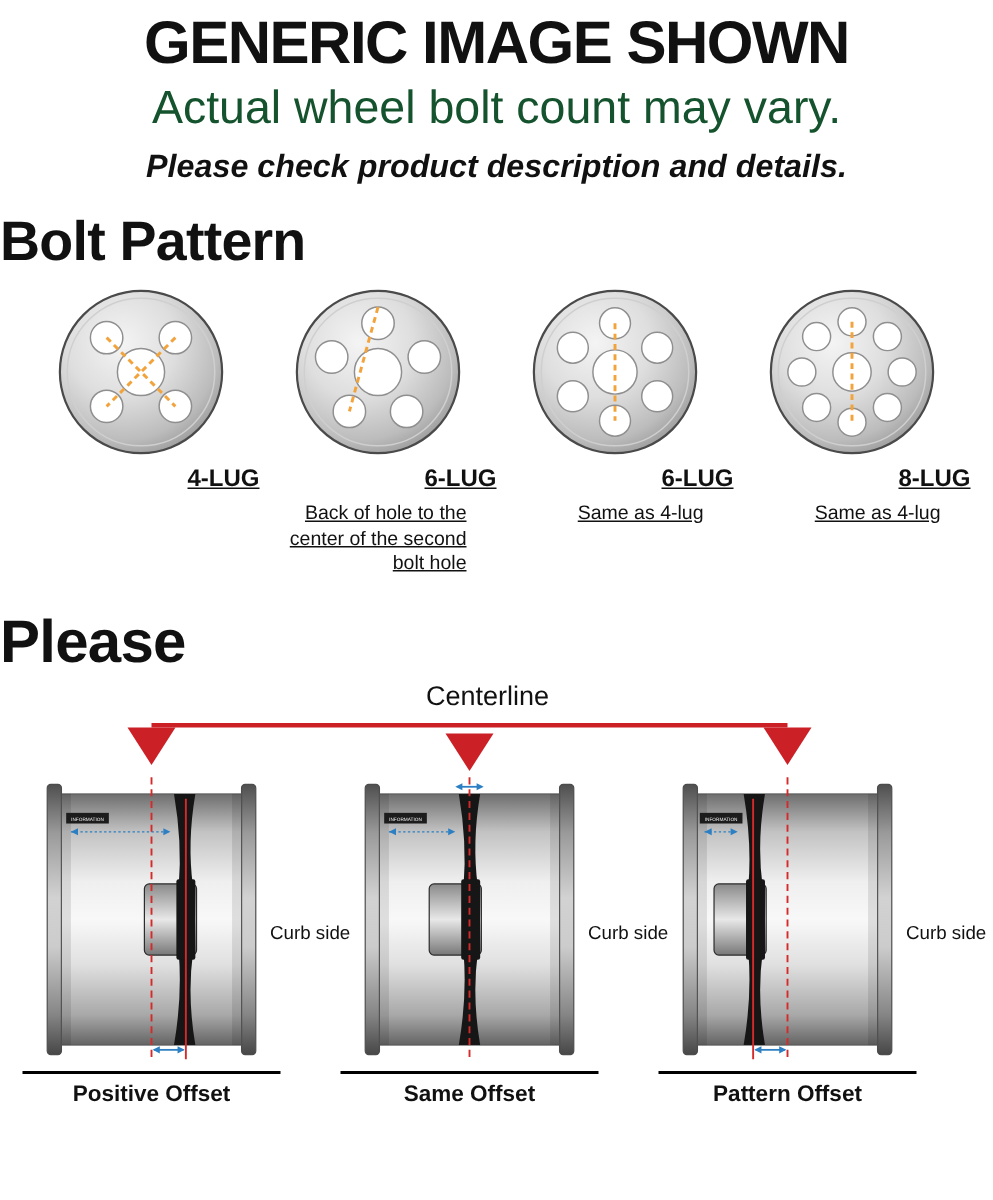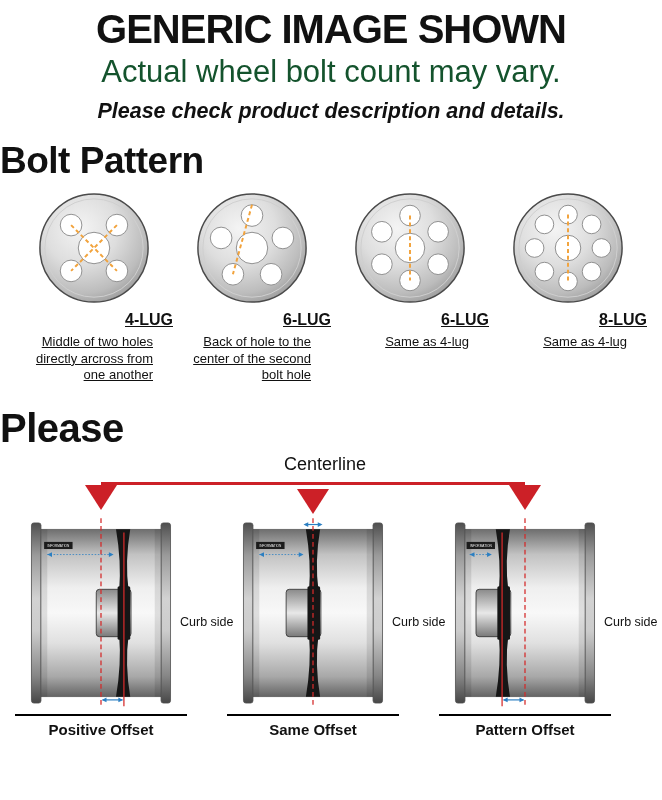--- a/index.html
+++ b/index.html
@@ -86,21 +86,20 @@
         <circle cx="60" cy="60" r="50" fill="none" stroke="#cfcfcf" stroke-width="1"></circle>
         <circle cx="36.7" cy="36.7" r="11" fill="#ffffff" stroke="#8f8f8f"></circle>
         <circle cx="83.3" cy="36.7" r="11" fill="#ffffff" stroke="#8f8f8f"></circle>
         <circle cx="36.7" cy="83.3" r="11" fill="#ffffff" stroke="#8f8f8f"></circle>
         <circle cx="83.3" cy="83.3" r="11" fill="#ffffff" stroke="#8f8f8f"></circle>
         <circle cx="60" cy="60" r="16" fill="#ffffff" stroke="#8f8f8f"></circle>
         <line x1="36.7" y1="36.7" x2="83.3" y2="83.3" stroke="#f2a33c" stroke-width="2" stroke-dasharray="4 3"></line>
         <line x1="83.3" y1="36.7" x2="36.7" y2="83.3" stroke="#f2a33c" stroke-width="2" stroke-dasharray="4 3"></line>
       </svg>
       <div class="lug-label">4-LUG</div>
-      <div class="lug-desc">Middle of two holes directly arcross from one another</div>
     </div>
 
     <div class="lug-col">
       <svg width="118" height="118" viewBox="0 0 120 120">
         <circle cx="60" cy="60" r="55" fill="url(#gFace)" stroke="#4a4a4a" stroke-width="1.5"></circle>
         <circle cx="60" cy="60" r="50" fill="none" stroke="#cfcfcf" stroke-width="1"></circle>
         <circle cx="60" cy="27" r="11" fill="#ffffff" stroke="#8f8f8f"></circle>
         <circle cx="91.4" cy="49.8" r="11" fill="#ffffff" stroke="#8f8f8f"></circle>
         <circle cx="79.4" cy="86.7" r="11" fill="#ffffff" stroke="#8f8f8f"></circle>
         <circle cx="40.6" cy="86.7" r="11" fill="#ffffff" stroke="#8f8f8f"></circle>

